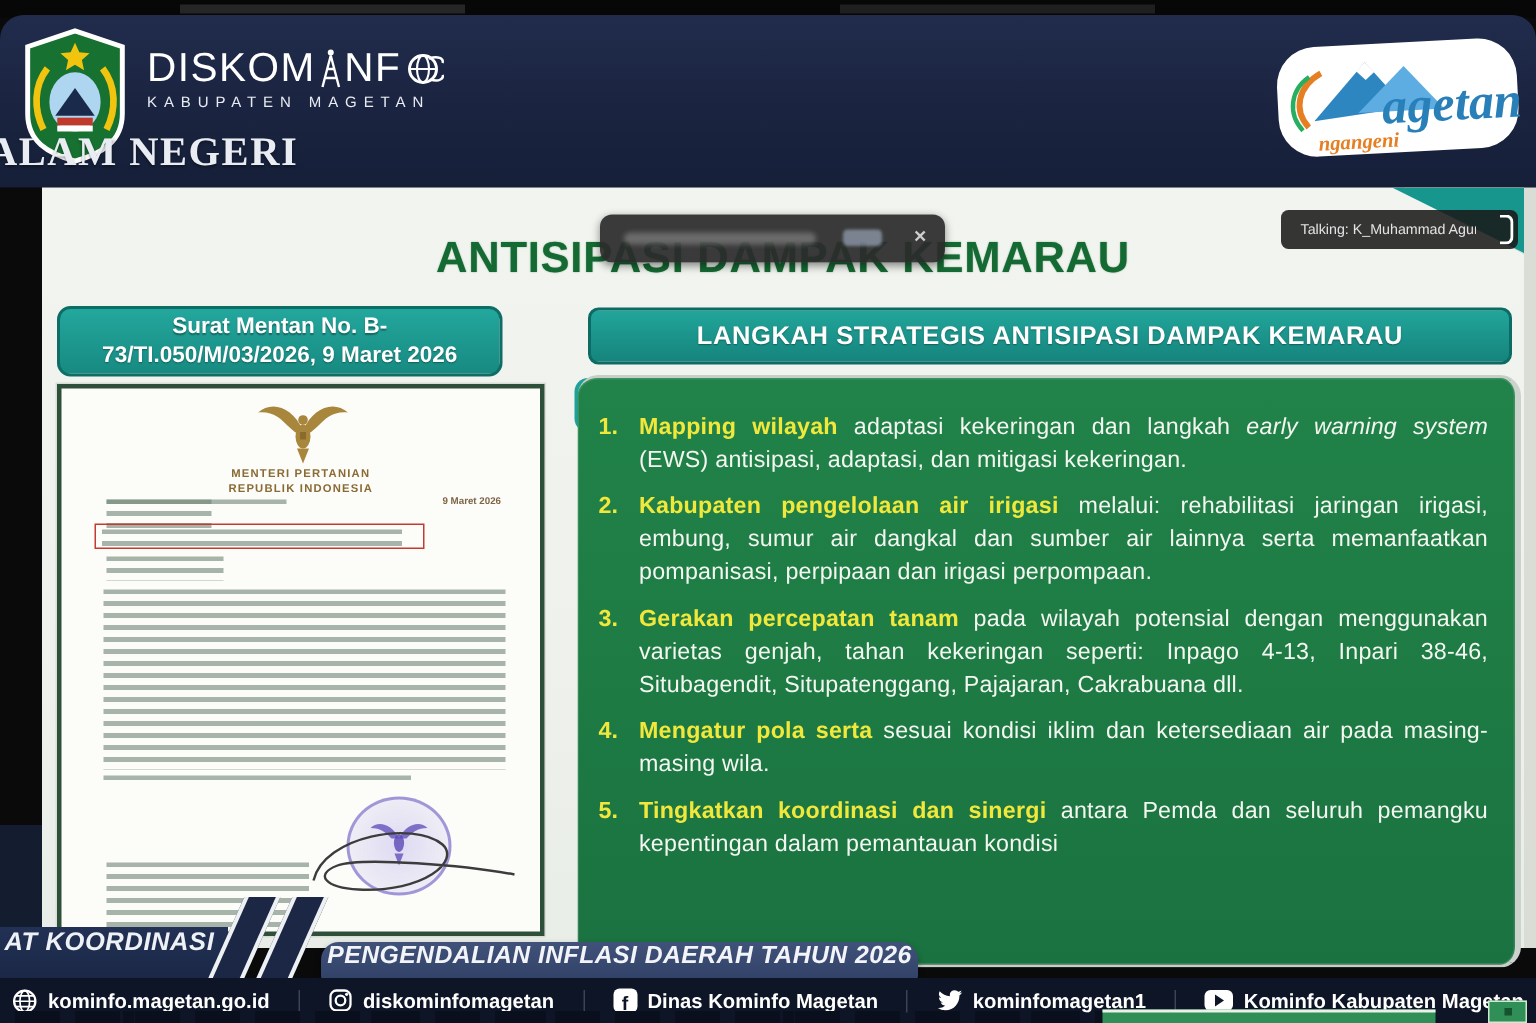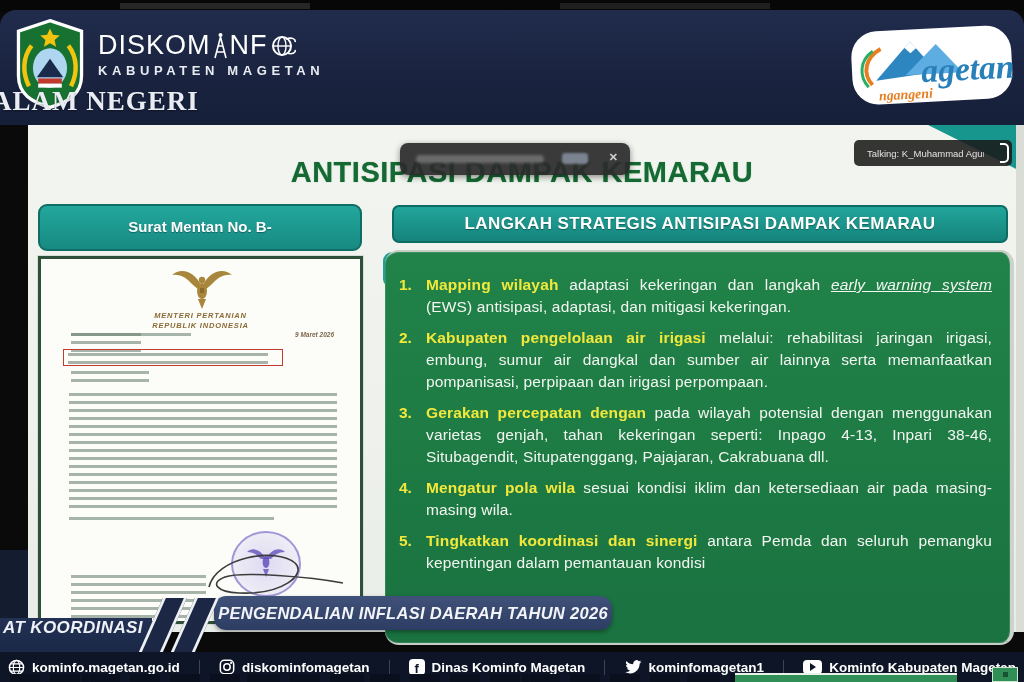--- a/index.html
+++ b/index.html
@@ -13,21 +13,21 @@
   .topbar .seg2 { position:absolute; left:560px; top:3px; width:210px; height:6px; background:#1f1f1f; }
 
   
   .header-band { position:absolute; left:0; top:10px; width:1024px; height:115px;
     background:linear-gradient(180deg,#212c4d 0%, #1a2440 55%, #161f38 100%);
     border-radius:16px 16px 0 0; }
   .crest { position:absolute; left:10px; top:8px; width:80px; height:92px; }
   .brand { position:absolute; left:98px; top:22px; }
   .brand-row { display:flex; align-items:flex-end; gap:2px; }
   .brand-name { color:#fff; font-size:27px; font-weight:400; letter-spacing:1px; line-height:1; }
-  .brand-sub { color:#e8ecf2; font-size:13px; font-weight:700; letter-spacing:4.6px; margin-top:4px; }
+  .brand-sub { color:#e8ecf2; font-size:10px; font-weight:400; letter-spacing:4.6px; margin-top:4px; }
   .ministry { position:absolute; left:-8px; top:76px; color:#e9edf3; font-family:"Liberation Serif", serif;
     font-weight:700; font-size:27px; letter-spacing:1px; text-shadow:0 1px 2px rgba(0,0,0,.4); }
   .tourism { position:absolute; left:848px; top:12px; width:168px; height:92px; }
 
   
   .slide { position:absolute; left:28px; top:125px; width:988px; height:507px;
     background:linear-gradient(180deg,#f2f4ef 0%, #eef1ec 60%, #e9ede7 100%); }
   .slide-right-edge { position:absolute; left:1016px; top:125px; width:8px; height:507px; background:#d9ddd6; }
   .photo-strip { position:absolute; left:0; top:125px; width:28px; height:425px;
     background:linear-gradient(165deg,#87a06a 0%, #4d6a3e 30%, #6d8a52 55%, #3a5430 78%, #5270440 100%),#4d6a3e; }
@@ -35,27 +35,27 @@
   .corner-mint { position:absolute; left:905px; top:125px; width:111px; height:72px;
     background:#cfe3d9; clip-path:polygon(28% 0, 100% 0, 100% 62%); }
   .corner-teal { position:absolute; left:928px; top:125px; width:88px; height:56px;
     background:#17968d; clip-path:polygon(0 0, 100% 0, 100% 78%); }
 
   .slide-title { position:absolute; left:28px; top:156px; width:988px; text-align:center;
     color:#156a33; font-size:29px; font-weight:800; letter-spacing:.5px;
     text-shadow:0 0 1px rgba(21,106,51,.6); }
 
   
-  .lp-head { position:absolute; left:38px; top:204px; width:324px; height:47px;
+  .lp-head { position:absolute; left:38px; top:204px; width:297px; height:47px;
     background:linear-gradient(180deg,#23a79d 0%, #178a81 100%);
     border:2px solid #0e6e66; border-radius:9px; display:flex; flex-direction:column;
     justify-content:center; align-items:center; color:#fff; font-weight:700; font-size:15px;
     line-height:1.25; text-shadow:0 1px 1px rgba(0,0,0,.35); }
   .letter { position:absolute; left:38px; top:256px; width:325px; height:368px;
-    background:#fcfcf9; border:3px solid #2e4f39; box-shadow:0 0 0 1px #d8ded6;font-style:italic; }
+    background:#fcfcf9; border:3px solid #2e4f39; box-shadow:0 0 0 1px #d8ded6; }
   .garuda { position:absolute; left:128px; top:2px; width:66px; height:50px; filter:blur(.3px); }
   .letter-h1,.letter-h2 { position:absolute; left:0; width:100%; text-align:center;
     color:#8a6b35; font-weight:700; letter-spacing:.8px; }
   .letter-h1 { top:52px; font-size:7.5px; }
   .letter-h2 { top:62px; font-size:7.5px; }
   .txtlines { background:repeating-linear-gradient(180deg, rgba(115,135,120,.62) 0px, rgba(115,135,120,.62) 3px, transparent 3px, transparent 8px); filter:blur(.3px); }
   .meta-left { position:absolute; left:30px; top:74px; width:70px; height:22px; }
   .meta-num { position:absolute; left:30px; top:74px; width:120px; height:3px;
     background:rgba(115,135,120,.62); }
   .letter-date { position:absolute; right:26px; top:72px; font-size:6.5px; color:#7d6648; font-weight:700; }
@@ -81,21 +81,21 @@
     background:#1fa098; border-radius:9px; }
   .green-box { position:absolute; left:385px; top:250px; width:629px; height:395px;
     background:linear-gradient(180deg,#218349 0%, #1d7a43 55%, #1a7240 100%);
     border-radius:14px; border-top:2px solid #c6cec6; border-right:4px solid #ccd3cc;
     border-bottom:2px solid #c6cec6; overflow:hidden; box-shadow:inset 0 0 0 1px rgba(255,255,255,.12); }
   .list { padding:22px 18px 8px 14px; }
   .item { display:flex; margin-bottom:9px; color:#f3f6f1; font-size:15.5px; line-height:1.42; }
   .item .num { flex:0 0 27px; color:#f2e83c; font-weight:700; }
   .item .txt { flex:1; text-align:justify; letter-spacing:.15px; }
   .item .lead { color:#f2e83c; font-weight:700;margin-top:28px; }
-  .item .it { font-style:italic;text-decoration:underline; }
+  .item .it { font-style:italic; }
 
   
   .share-pill { position:absolute; left:400px; top:143px; width:230px; height:32px;
     background:rgba(43,43,43,.93); border-radius:8px; box-shadow:0 2px 6px rgba(0,0,0,.45); z-index:30; }
   .share-smudge { position:absolute; left:16px; top:12px; width:128px; height:8px; border-radius:4px;
     background:rgba(235,235,235,.28); filter:blur(1.6px); }
   .share-stop { position:absolute; right:42px; top:10px; width:26px; height:11px; border-radius:3px;
     background:rgba(205,222,250,.45); filter:blur(1px); }
   .share-close { position:absolute; right:12px; top:8px; color:rgba(255,255,255,.75);
     font-size:11px; font-weight:700; }
@@ -109,23 +109,23 @@
 
   
   .banner-left { position:absolute; left:0; top:618px; width:152px; height:37px;
     background:linear-gradient(180deg,#223154 0%, #1a2746 100%); z-index:20;
     display:flex; }
   .banner-left-text { color:#eef1f6; font-style:italic; font-weight:700; font-size:17px;
     letter-spacing:.4px; padding-left:3px; white-space:nowrap; }
   .slash { position:absolute; top:598px; width:24px; height:58px; background:#1b2744;
     border-left:3px solid #eef1f4; border-right:3px solid #eef1f4; transform:skewX(-24deg); z-index:21; }
   .slash.s1 { left:150px; } .slash.s2 { left:182px; }
-  .banner-ribbon { position:absolute; left:214px; top:596px; width:398px; height:34px;
+  .banner-ribbon { position:absolute; left:214px; top:628px; width:398px; height:34px;
     background:linear-gradient(180deg,#41527a 0%, #2c3c62 100%); border-radius:12px; z-index:20;
-    display:flex; align-items:center; justify-content:center; box-shadow:0 2px 4px rgba(0,0,0,.35); }
+    display:flex; align-items:flex-start; justify-content:center; box-shadow:0 2px 4px rgba(0,0,0,.35); }
   .banner-ribbon-text { color:#f2f4f8; font-style:italic; font-weight:700; font-size:16.5px; letter-spacing:.3px; white-space:nowrap; }
 
   
   .footer { position:absolute; left:0; top:652px; width:1024px; height:30px; background:#0d1527;
     display:flex; align-items:center; justify-content:space-between; padding:2px 8px; z-index:25; }
   .f-item { display:flex; align-items:center; gap:7px; color:#fff; font-weight:700; font-size:13.5px; white-space:nowrap; }
   .f-sep { width:1px; height:15px; background:rgba(255,255,255,.2); }
   .f-ico { display:flex; align-items:center; }
   .fb-badge { width:16px; height:16px; background:#fff; border-radius:4px; color:#0d1527;
     font-weight:800; font-size:13px; display:flex; align-items:flex-end; justify-content:center; line-height:1; overflow:hidden; }
@@ -200,20 +200,21 @@
   <div class="photo-strip-bottom"></div>
   <div class="slide"></div>
   <div class="slide-right-edge"></div>
   <div class="corner-mint"></div>
   <div class="corner-teal"></div>
 
   <div class="slide-title">ANTISIPASI DAMPAK KEMARAU</div>
 
   <div class="lp-head">
     <span>Surat Mentan No. B-</span>
+    <span>73/TI.050/M/03/2026, 9 Maret 2026</span>
   </div>
 
   <div class="letter">
     <svg class="garuda" viewBox="0 0 66 50">
       <path d="M33 26 C26 10 12 6 3 14 C13 13 18 18 23 23 C26 26 29 28 31 29 Z" fill="#a8863b"></path>
       <path d="M33 26 C40 10 54 6 63 14 C53 13 48 18 43 23 C40 26 37 28 35 29 Z" fill="#a8863b"></path>
       <ellipse cx="33" cy="30" rx="5" ry="8" fill="#a8863b"></ellipse>
       <circle cx="33" cy="19" r="3.2" fill="#a8863b"></circle>
       <path d="M29 38 L33 48 L37 38 Z" fill="#a8863b"></path>
       <rect x="31" y="27" width="4" height="5" fill="#8a6b2b"></rect>
@@ -250,25 +251,25 @@
       <div class="item">
         <span class="num">1.</span>
         <span class="txt"><span class="lead">Mapping wilayah</span><span> adaptasi kekeringan dan langkah </span><span class="it">early warning system</span><span> (EWS) antisipasi, adaptasi, dan mitigasi kekeringan.</span></span>
       </div>
       <div class="item">
         <span class="num">2.</span>
         <span class="txt"><span class="lead">Kabupaten pengelolaan air irigasi</span><span> melalui: rehabilitasi jaringan irigasi, embung, sumur air dangkal dan sumber air lainnya serta memanfaatkan pompanisasi, perpipaan dan irigasi perpompaan.</span></span>
       </div>
       <div class="item">
         <span class="num">3.</span>
-        <span class="txt"><span class="lead">Gerakan percepatan dengan</span><span> pada wilayah potensial dengan menggunakan varietas genjah, tahan kekeringan seperti: Inpago 4-13, Inpari 38-46, Situbagendit, Situpatenggang, Pajajaran, Cakrabuana dll.</span></span>
+        <span class="txt"><span class="lead">Gerakan percepatan tanam</span><span> pada wilayah potensial dengan menggunakan varietas genjah, tahan kekeringan seperti: Inpago 4-13, Inpari 38-46, Situbagendit, Situpatenggang, Pajajaran, Cakrabuana dll.</span></span>
       </div>
       <div class="item">
         <span class="num">4.</span>
-        <span class="txt"><span class="lead">Mengatur pola wila</span><span> sesuai kondisi iklim dan ketersediaan air pada masing-masing wila.</span></span>
+        <span class="txt"><span class="lead">Mengatur pola serta</span><span> sesuai kondisi iklim dan ketersediaan air pada masing-masing wila.</span></span>
       </div>
       <div class="item">
         <span class="num">5.</span>
         <span class="txt"><span class="lead">Tingkatkan koordinasi dan sinergi</span><span> antara Pemda dan seluruh pemangku kepentingan dalam pemantauan kondisi</span></span>
       </div>
     </div>
   </div>
 
   <div class="share-pill">
     <div class="share-smudge"></div>

